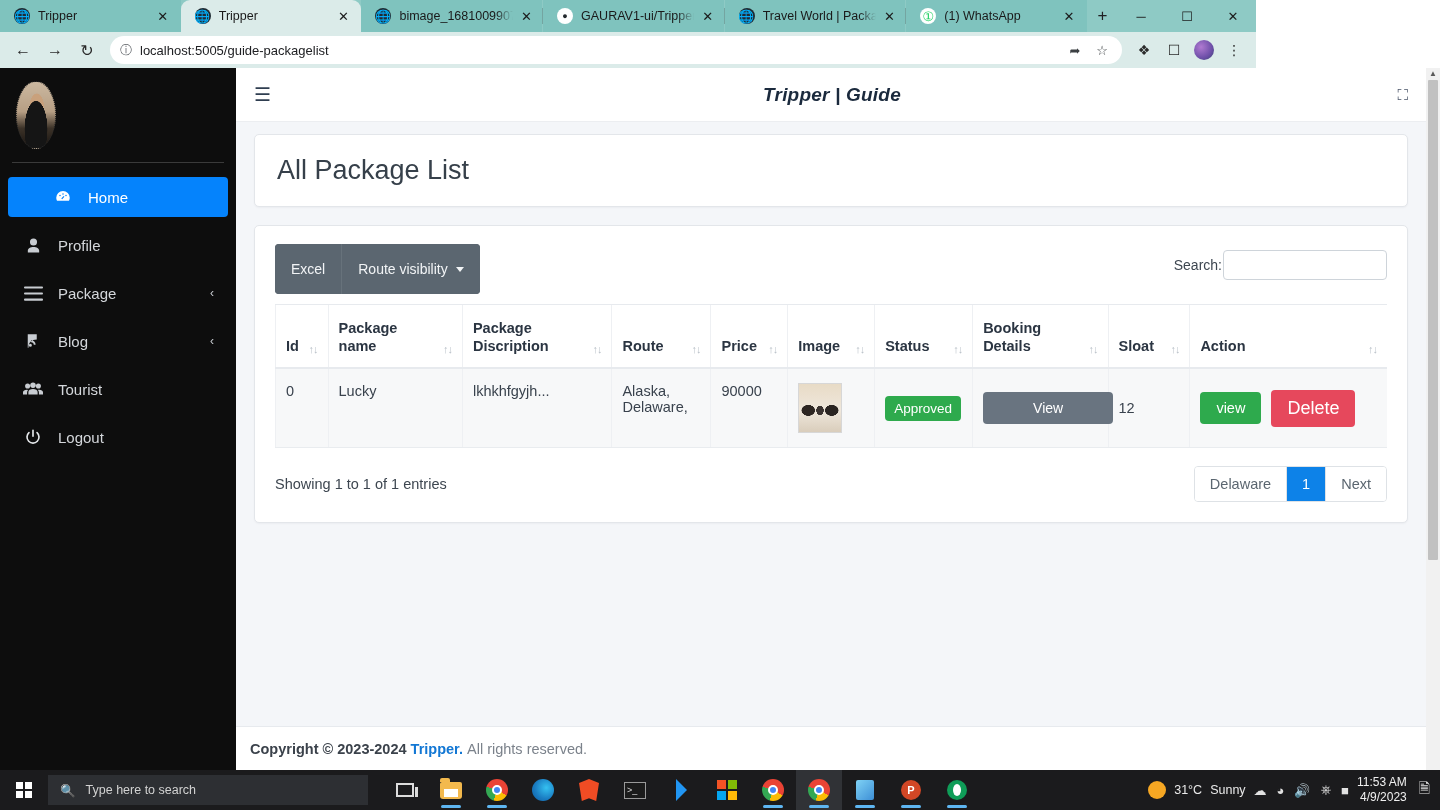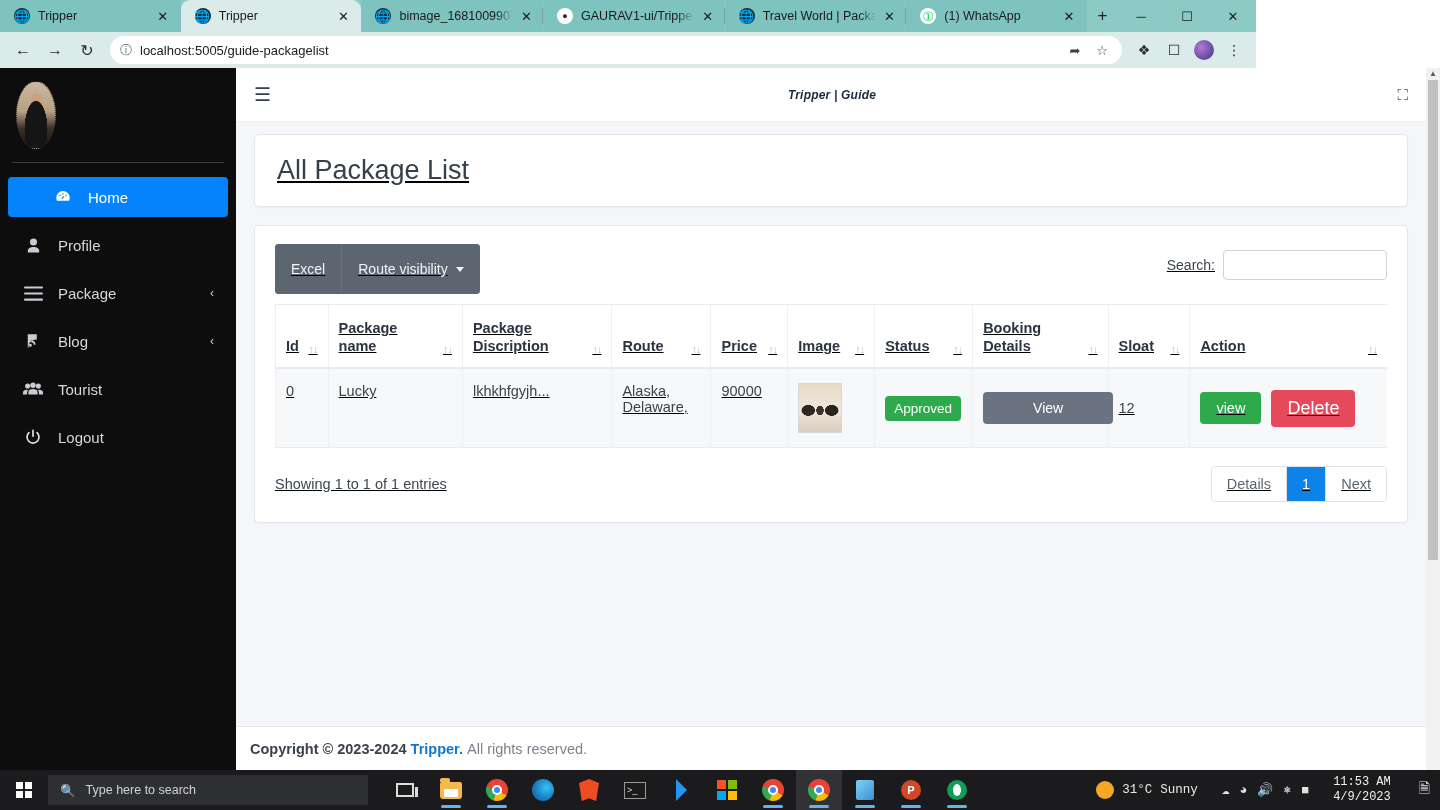--- a/index.html
+++ b/index.html
@@ -100,44 +100,44 @@
 
   .content { position: absolute; left: 236px; top: 0; width: 1190px; height: 702px; overflow: hidden; }
 
   .topbar {
     height: 54px; background: #ffffff; display: flex; align-items: center;
     padding: 0 18px; border-bottom: 1px solid #eceef1;
   }
   .hamburger { font-size: 19px; color: #2f3e50; width: 24px; }
   .brandtitle {
     flex: 1 1 auto; text-align: center; font-style: italic; font-weight: bold;
-    font-size: 12px; color: #1b2a3d; letter-spacing: .2px;
+    font-size: 19px; color: #1b2a3d; letter-spacing: .2px;
   }
   .fullscreen-ico { width: 22px; text-align: right; color: #4a5568; font-size: 15px; }
 
-  .pagebody { padding: 12px 18px 0; text-decoration: underline; }
+  .pagebody { padding: 12px 18px 0; }
   .card {
     background: #ffffff; border: 1px solid #e3e6ea; border-radius: 5px;
     box-shadow: 0 1px 2px rgba(16,24,40,.04);
   }
   .card.titlecard { padding: 20px 22px; margin-bottom: 18px; }
   .page-title { font-size: 27px; color: #36404a; font-weight: normal; }
 
   .card.tablecard { padding: 18px 20px 20px; }
 
   .dt-top { display: flex; align-items: flex-start; justify-content: space-between; margin-bottom: 10px; }
   .btn-group { display: flex; background: #5b6670; border-radius: 4px; overflow: hidden; }
   .dt-btn {
     padding: 17px 16px; font-size: 14px; color: #f2f4f6; background: #5b6670;
     display: flex; align-items: center; gap: 6px; border-right: 1px solid rgba(255,255,255,.08);
   }
   .dt-btn:last-child { border-right: none; }
   .caret-dn { width: 0; height: 0; border-left: 4px solid transparent; border-right: 4px solid transparent;
               border-top: 5px solid #f2f4f6; margin-left: 2px; }
-  .dt-search { display: flex; align-items: center; gap: 8px; font-size: 14px; color: #3d4650; padding-top: 6px; }
+  .dt-search { display: flex; align-items: center; gap: 1px; font-size: 14px; color: #3d4650; padding-top: 6px; }
   .dt-search input {
     width: 164px; height: 30px; border: 1px solid #ced4da; border-radius: 4px;
     padding: 0 8px; font-size: 13px; font-family: "Liberation Sans", sans-serif; outline: none; color:#333;
   }
 
   table.dt { width: 100%; border-collapse: collapse; table-layout: fixed; }
   table.dt thead th {
     border-top: 1px solid #e7eaee; border-bottom: 2px solid #e7eaee;
     border-left: 1px solid #eef0f3;
     padding: 14px 10px 12px; vertical-align: bottom;
@@ -236,21 +236,21 @@
   .ic-store { width:20px; height:20px;
     background:
       linear-gradient(#f35325,#f35325) 0 0/9px 9px no-repeat,
       linear-gradient(#81bc06,#81bc06) 11px 0/9px 9px no-repeat,
       linear-gradient(#05a6f0,#05a6f0) 0 11px/9px 9px no-repeat,
       linear-gradient(#ffba08,#ffba08) 11px 11px/9px 9px no-repeat; }
   .ic-book { width:18px; height:20px; background: linear-gradient(135deg,#7fd2f5,#3d8fd6); border-radius:2px; }
   .ic-ppt { width:20px; height:20px; border-radius:50%; background:#d24726; color:#fff; font-size:11px; font-weight:bold; display:flex; align-items:center; justify-content:center; }
   .ic-opera { width:20px; height:20px; border-radius:50%; background:#0f9d58; position:relative; }
   .ic-opera::after { content:""; position:absolute; inset:4px 6px; background:#fff; border-radius:50%; }
-  .tb-right { margin-left: auto; display: flex; align-items: center; gap: 24px; padding-right: 10px; font-family: Liberation Mono, monospace; }
+  .tb-right { margin-left: auto; display: flex; align-items: center; gap: 8px; padding-right: 10px; }
   .weather { display: flex; align-items: center; gap: 8px; font-size: 12.5px; color: #eaeaea; }
   .sun { width: 18px; height: 18px; border-radius: 50%; background: #f6a723; }
   .trayicons { display: flex; align-items: center; gap: 10px; font-size: 13px; color: #e2e2e2; }
   .clock { text-align: right; font-size: 12px; line-height: 15px; color: #f0f0f0; }
   .notif { font-size: 14px; color: #e2e2e2; padding-left: 4px; }
 </style>
 </head>
 <body>
 
 <div class="browser">
@@ -530,21 +530,21 @@
                     <span class="btn-delete">Delete</span>
                   </div>
                 </td>
               </tr>
             </tbody>
           </table>
 
           <div class="dt-bottom">
             <div class="dt-info">Showing 1 to 1 of 1 entries</div>
             <div class="pager">
-              <span class="pg">Details</span>
+              <span class="pg">Delaware</span>
               <span class="pg cur">1</span>
               <span class="pg">Next</span>
             </div>
           </div>
 
         </div>
       </div>
     </div>
 
     <div class="footer">

